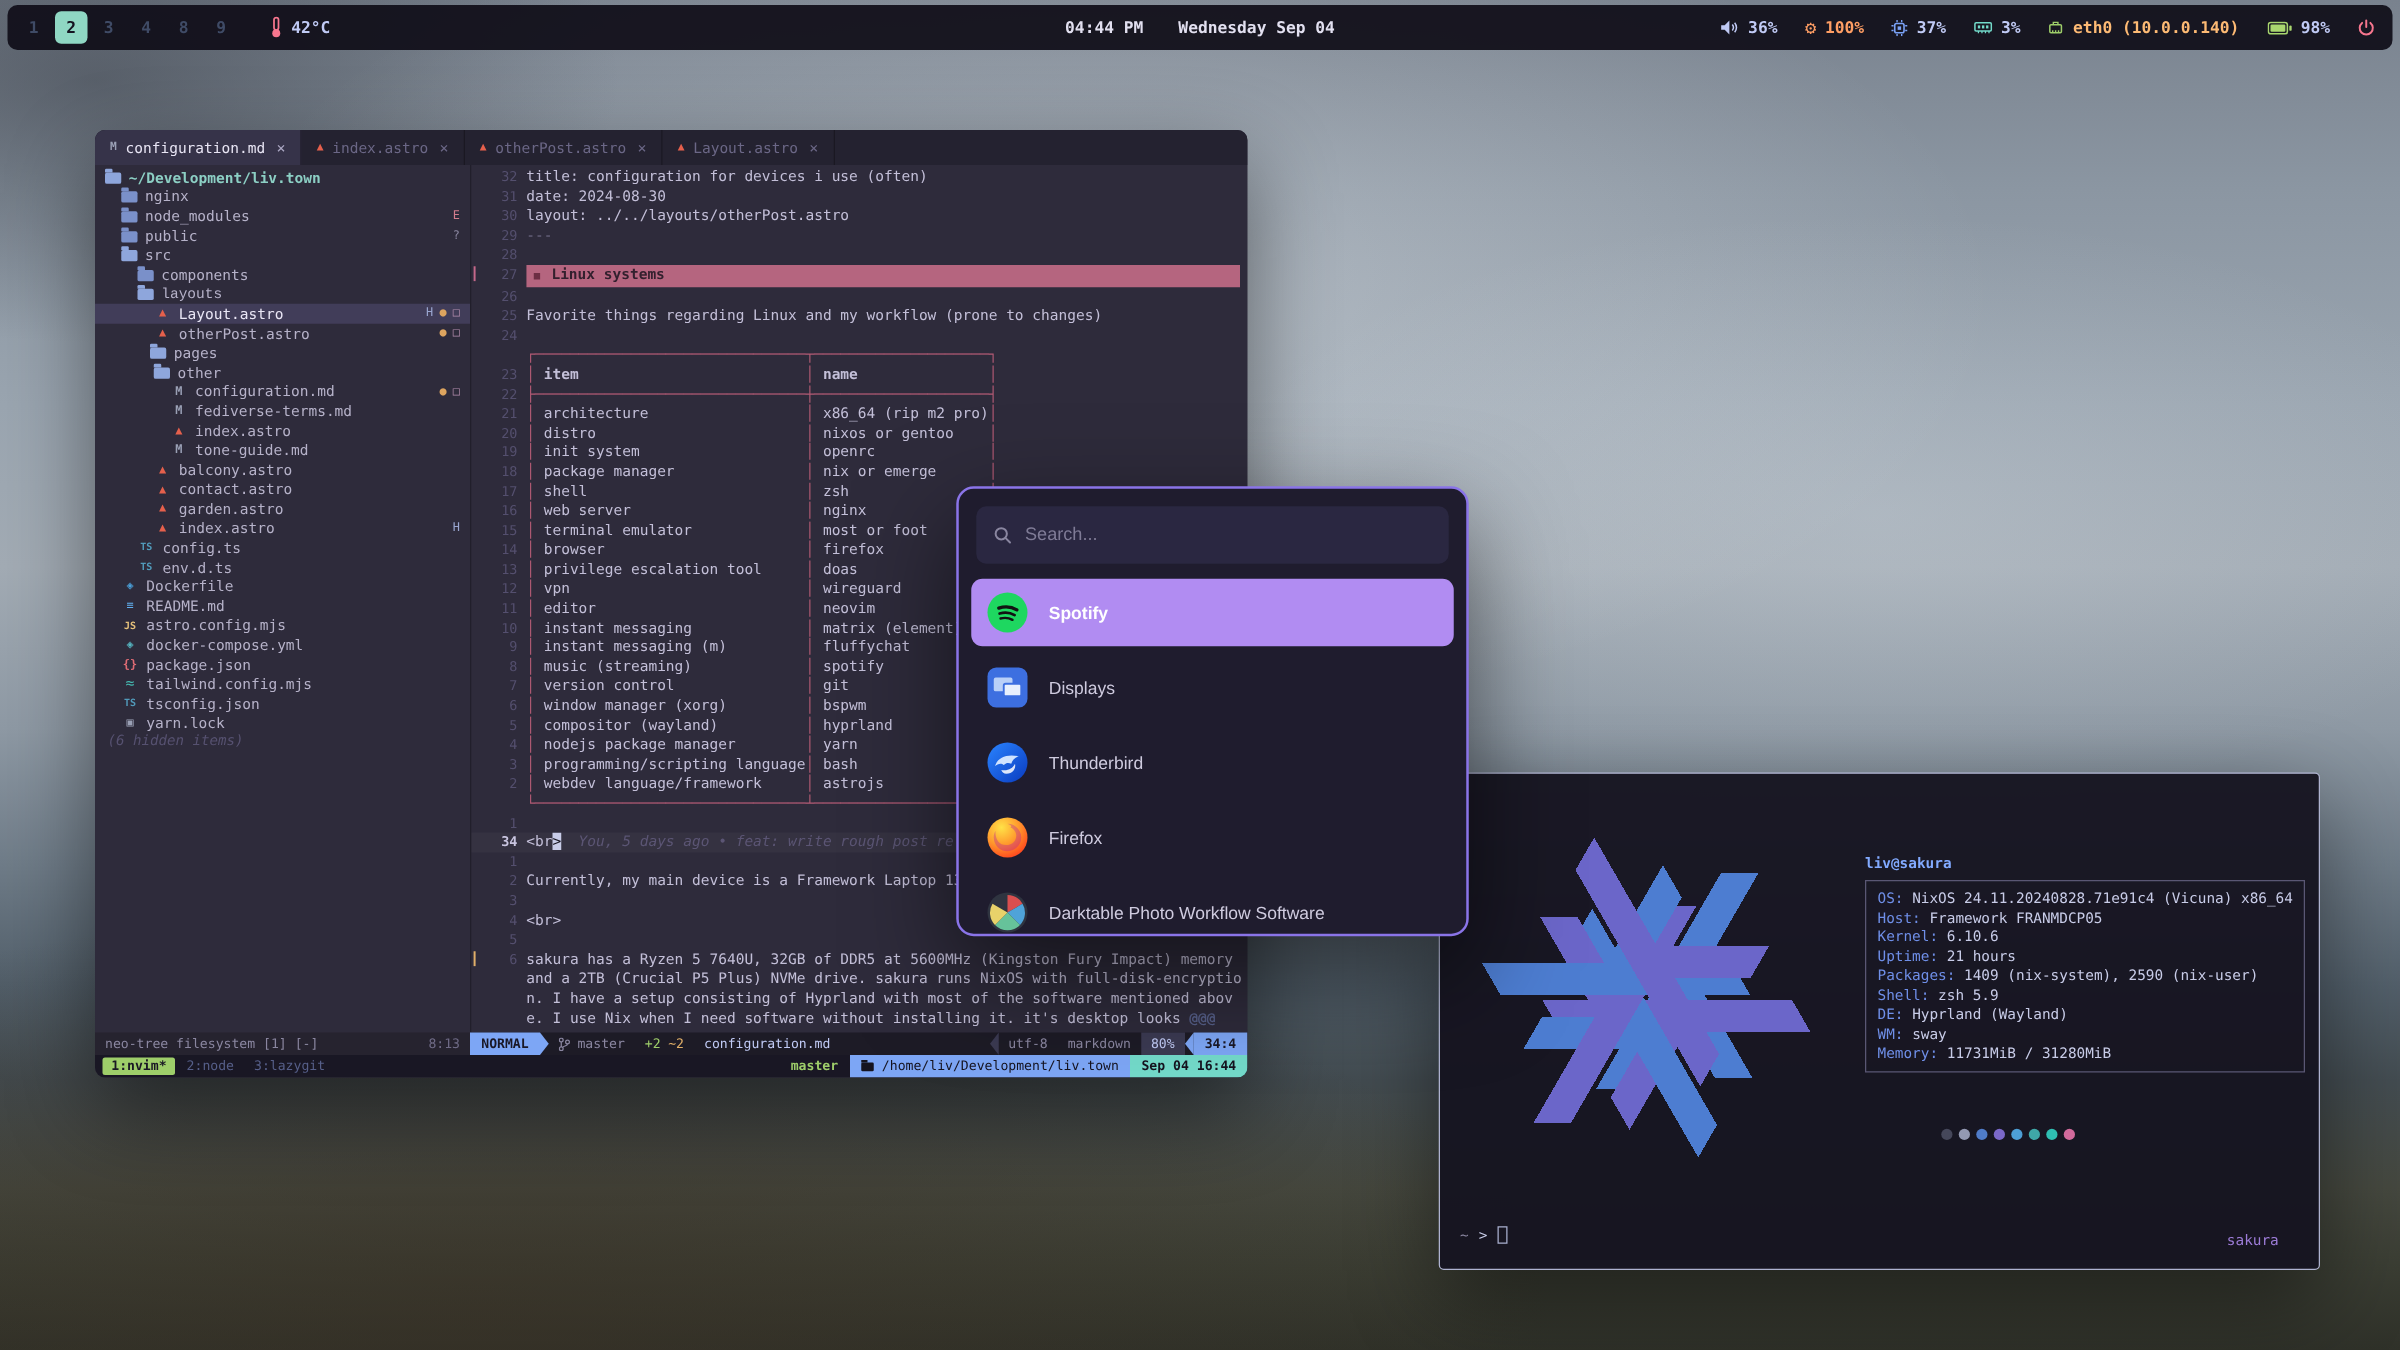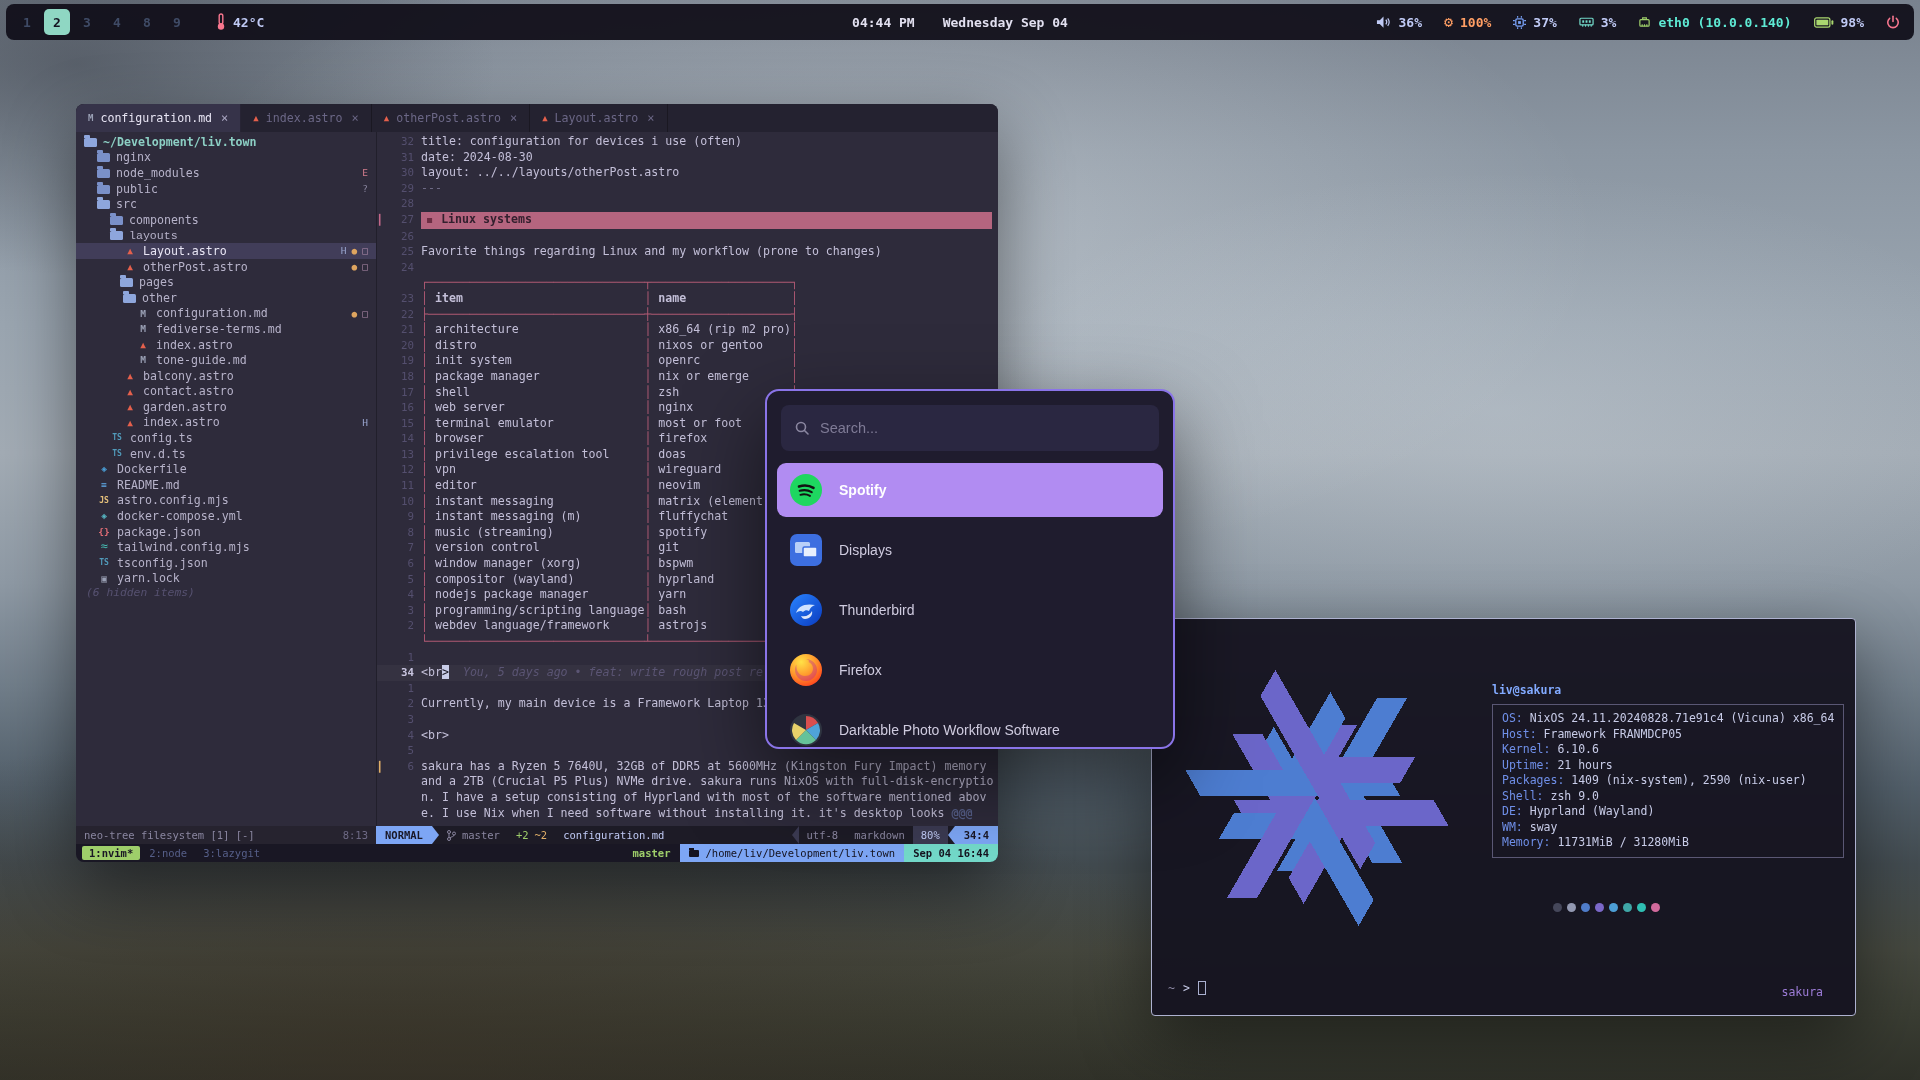--- a/index.html
+++ b/index.html
@@ -14,21 +14,21 @@
   
   .topbar{position:absolute;top:4px;left:6px;right:6px;height:36px;display:flex;align-items:center;
     background:rgba(17,15,26,0.94);border-radius:8px;color:#c0caf5;z-index:50;font-size:13px;font-weight:bold}
   .workspaces{display:flex;gap:4px;margin-left:8px}
   .ws{width:26px;height:26px;border-radius:5px;display:flex;align-items:center;justify-content:center;color:#3f4b66}
   .ws.active{background:#8fd7c3;color:#141320}
   .module{display:flex;align-items:center;gap:7px;white-space:nowrap}
   .temp{margin-left:26px}
   .clock{position:absolute;left:50%;transform:translateX(-50%);display:flex;gap:28px;color:#e2e0f0}
   .tb-right{margin-left:auto;display:flex;align-items:center;gap:22px;margin-right:14px}
-  .orange{color:#ff9e64}.green{color:#5eead4}.red{color:#f7768e}
+  .orange{color:#ff9e64}.green{color:#fdba74}.red{color:#f7768e}
   .icon-wrap{display:flex;align-items:center}
 
   
   .nvim{position:absolute;left:76px;top:104px;width:922px;height:758px;background:#2e2b3b;border-radius:8px;
     box-shadow:0 26px 70px rgba(0,0,0,.48);z-index:10;display:flex;flex-direction:column;overflow:hidden}
   .bufline{height:28px;background:#242230;display:flex;flex:none;align-items:stretch}
   .tab{display:flex;align-items:center;gap:7px;padding:0 12px;border-right:1px solid rgba(0,0,0,.28);color:#6b6786;font-size:11.6px}
   .tab.active{background:#363349;color:#e8e5f4}
   .tab .fico{font-size:9px}
   .fico.markdown{color:#9aa0b5;font-weight:bold}
@@ -735,21 +735,21 @@
       </svg>
   </div>
   <div class="fetch-right">
     <div class="userhost">liv@sakura</div>
     <div class="infobox" id="fetchinfo">
         <div class="fline"><span class="flabel">OS: </span><span class="fvalue">NixOS 24.11.20240828.71e91c4 (Vicuna) x86_64</span></div>
         <div class="fline"><span class="flabel">Host: </span><span class="fvalue">Framework FRANMDCP05</span></div>
         <div class="fline"><span class="flabel">Kernel: </span><span class="fvalue">6.10.6</span></div>
         <div class="fline"><span class="flabel">Uptime: </span><span class="fvalue">21 hours</span></div>
         <div class="fline"><span class="flabel">Packages: </span><span class="fvalue">1409 (nix-system), 2590 (nix-user)</span></div>
-        <div class="fline"><span class="flabel">Shell: </span><span class="fvalue">zsh 9.0</span></div>
+        <div class="fline"><span class="flabel">Shell: </span><span class="fvalue">zsh 5.9</span></div>
         <div class="fline"><span class="flabel">DE: </span><span class="fvalue">Hyprland (Wayland)</span></div>
         <div class="fline"><span class="flabel">WM: </span><span class="fvalue">sway</span></div>
         <div class="fline"><span class="flabel">Memory: </span><span class="fvalue">11731MiB / 31280MiB</span></div>
       </div>
   </div>
   <div class="palette" id="palette">
       <span class="pdot" style="background: rgb(69, 71, 90);"></span>
       <span class="pdot" style="background: rgb(147, 153, 178);"></span>
       <span class="pdot" style="background: rgb(79, 124, 201);"></span>
       <span class="pdot" style="background: rgb(123, 104, 201);"></span>

